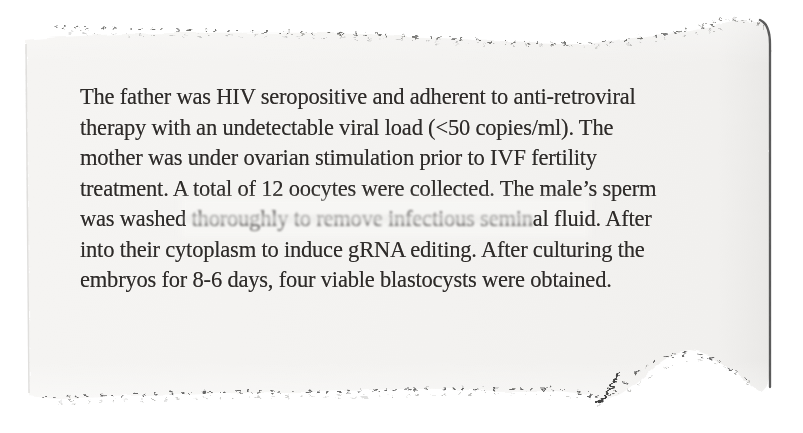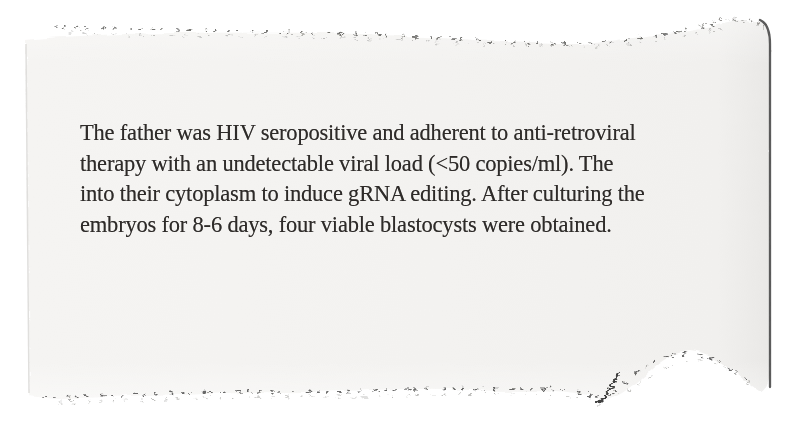--- a/index.html
+++ b/index.html
@@ -26,21 +26,20 @@
     position: absolute;
     left: 80px;
     top: 82px;
     width: 690px;
     color: #2e2b29;
     font-size: 22.5px;
     line-height: 30.5px;
     letter-spacing: -0.2px;
     text-shadow: 0 0 0.5px rgba(46,43,41,0.55);
     filter: blur(0.25px);
-    margin-top: 36px;
   }
   .line {
     white-space: nowrap;
   }
   .line-smudge-host {
     position: relative;
     white-space: nowrap;
   }
   
   .line-smudge-host::before {
@@ -148,17 +147,20 @@
     <g fill="none" stroke="#55534f" stroke-linecap="round" filter="url(#speckleEdge)">
       <path d="M 700,27 C 712,20 724,17 738,19 M 744,21 C 752,19 760,22 765,27" stroke-width="1.4" opacity="0.6" stroke-dasharray="2 4 1 6 3 5"></path>
     </g>
 
     <path fill="none" d="M 26,44 L 29,393" stroke="#dddcd9" stroke-width="1.5" opacity="0.9"></path>
   </svg>
 
   <div class="textblock">
     <div class="line">The father was HIV seropositive and adherent to anti-retroviral</div>
     <div class="line">therapy with an undetectable viral load (&lt;50 copies/ml). The</div>
+    <div class="line">mother was under ovarian stimulation prior to IVF fertility</div>
+    <div class="line">treatment. A total of 12 oocytes were collected. The male’s sperm</div>
+    <div class="line line-smudge-host"><span>was washed </span><span class="smudge">thoroughly to remove infectious semin</span><span>al fluid. After</span></div>
     <div class="line">into their cytoplasm to induce gRNA editing. After culturing the</div>
     <div class="line">embryos for 8-6 days, four viable blastocysts were obtained.</div>
   </div>
 
 </div>
 
 </body></html>

